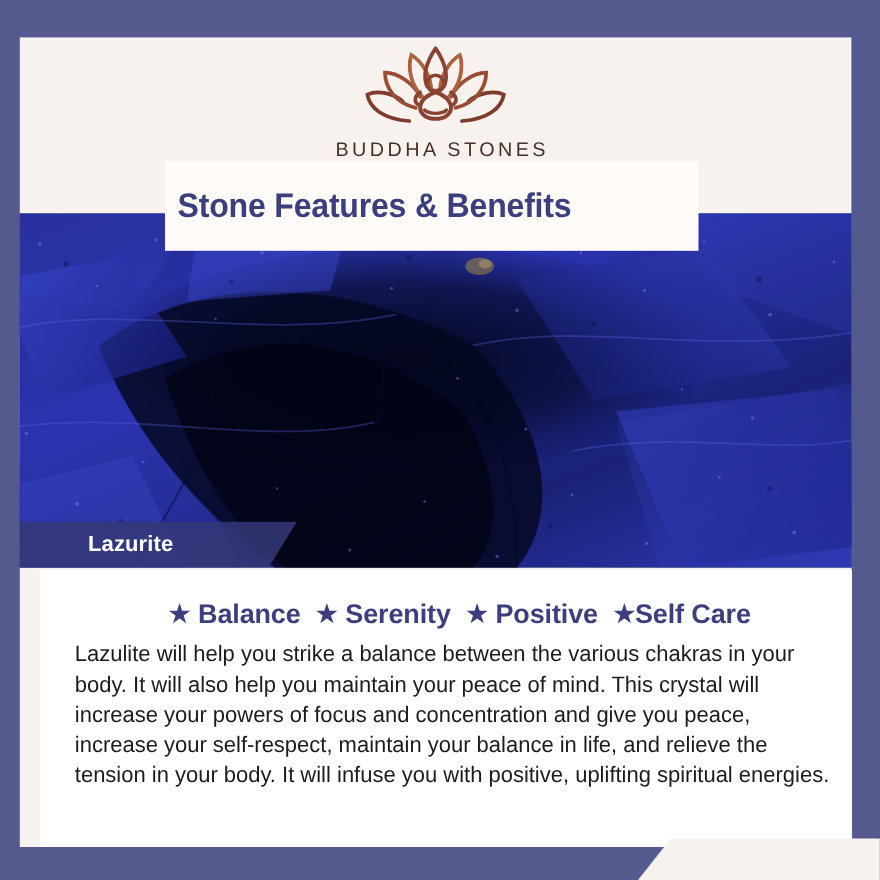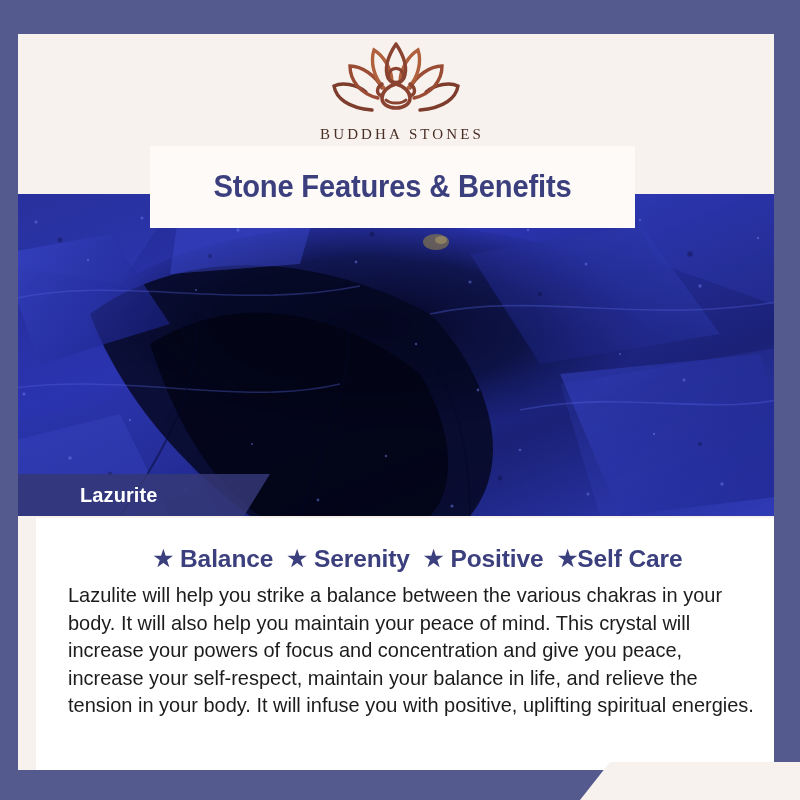--- a/index.html
+++ b/index.html
@@ -60,40 +60,40 @@
     justify-content: flex-start;
     padding-top: 4px;
   }
   .logo-mark {
     width: 140px;
     height: 84px;
     display: block;
   }
   .logo-word {
     margin-top: 4px;
-    font-family: Liberation Serif, serif;
-    font-size: 15px;
+    font-family: Liberation Sans, sans-serif;
+    font-size: 18px;
     letter-spacing: 3.1px;
     color: #4a2f27;
     text-align: center;
     white-space: nowrap;
     margin-left: 12px;
   }
 
   
   .title-banner {
     position: absolute;
     left: 132px;
     top: 112px;
     width: 485px;
     height: 82px;
     background: #fdfaf7;
     display: flex;
     align-items: center;
-    justify-content: center;
+    justify-content: flex-start;
     z-index: 4;
   }
   .title-banner-text {
     font-size: 31px;
     font-weight: bold;
     color: #3b3f7d;
     letter-spacing: -0.2px;
     white-space: nowrap;
     transform: scaleX(0.94);
   }

